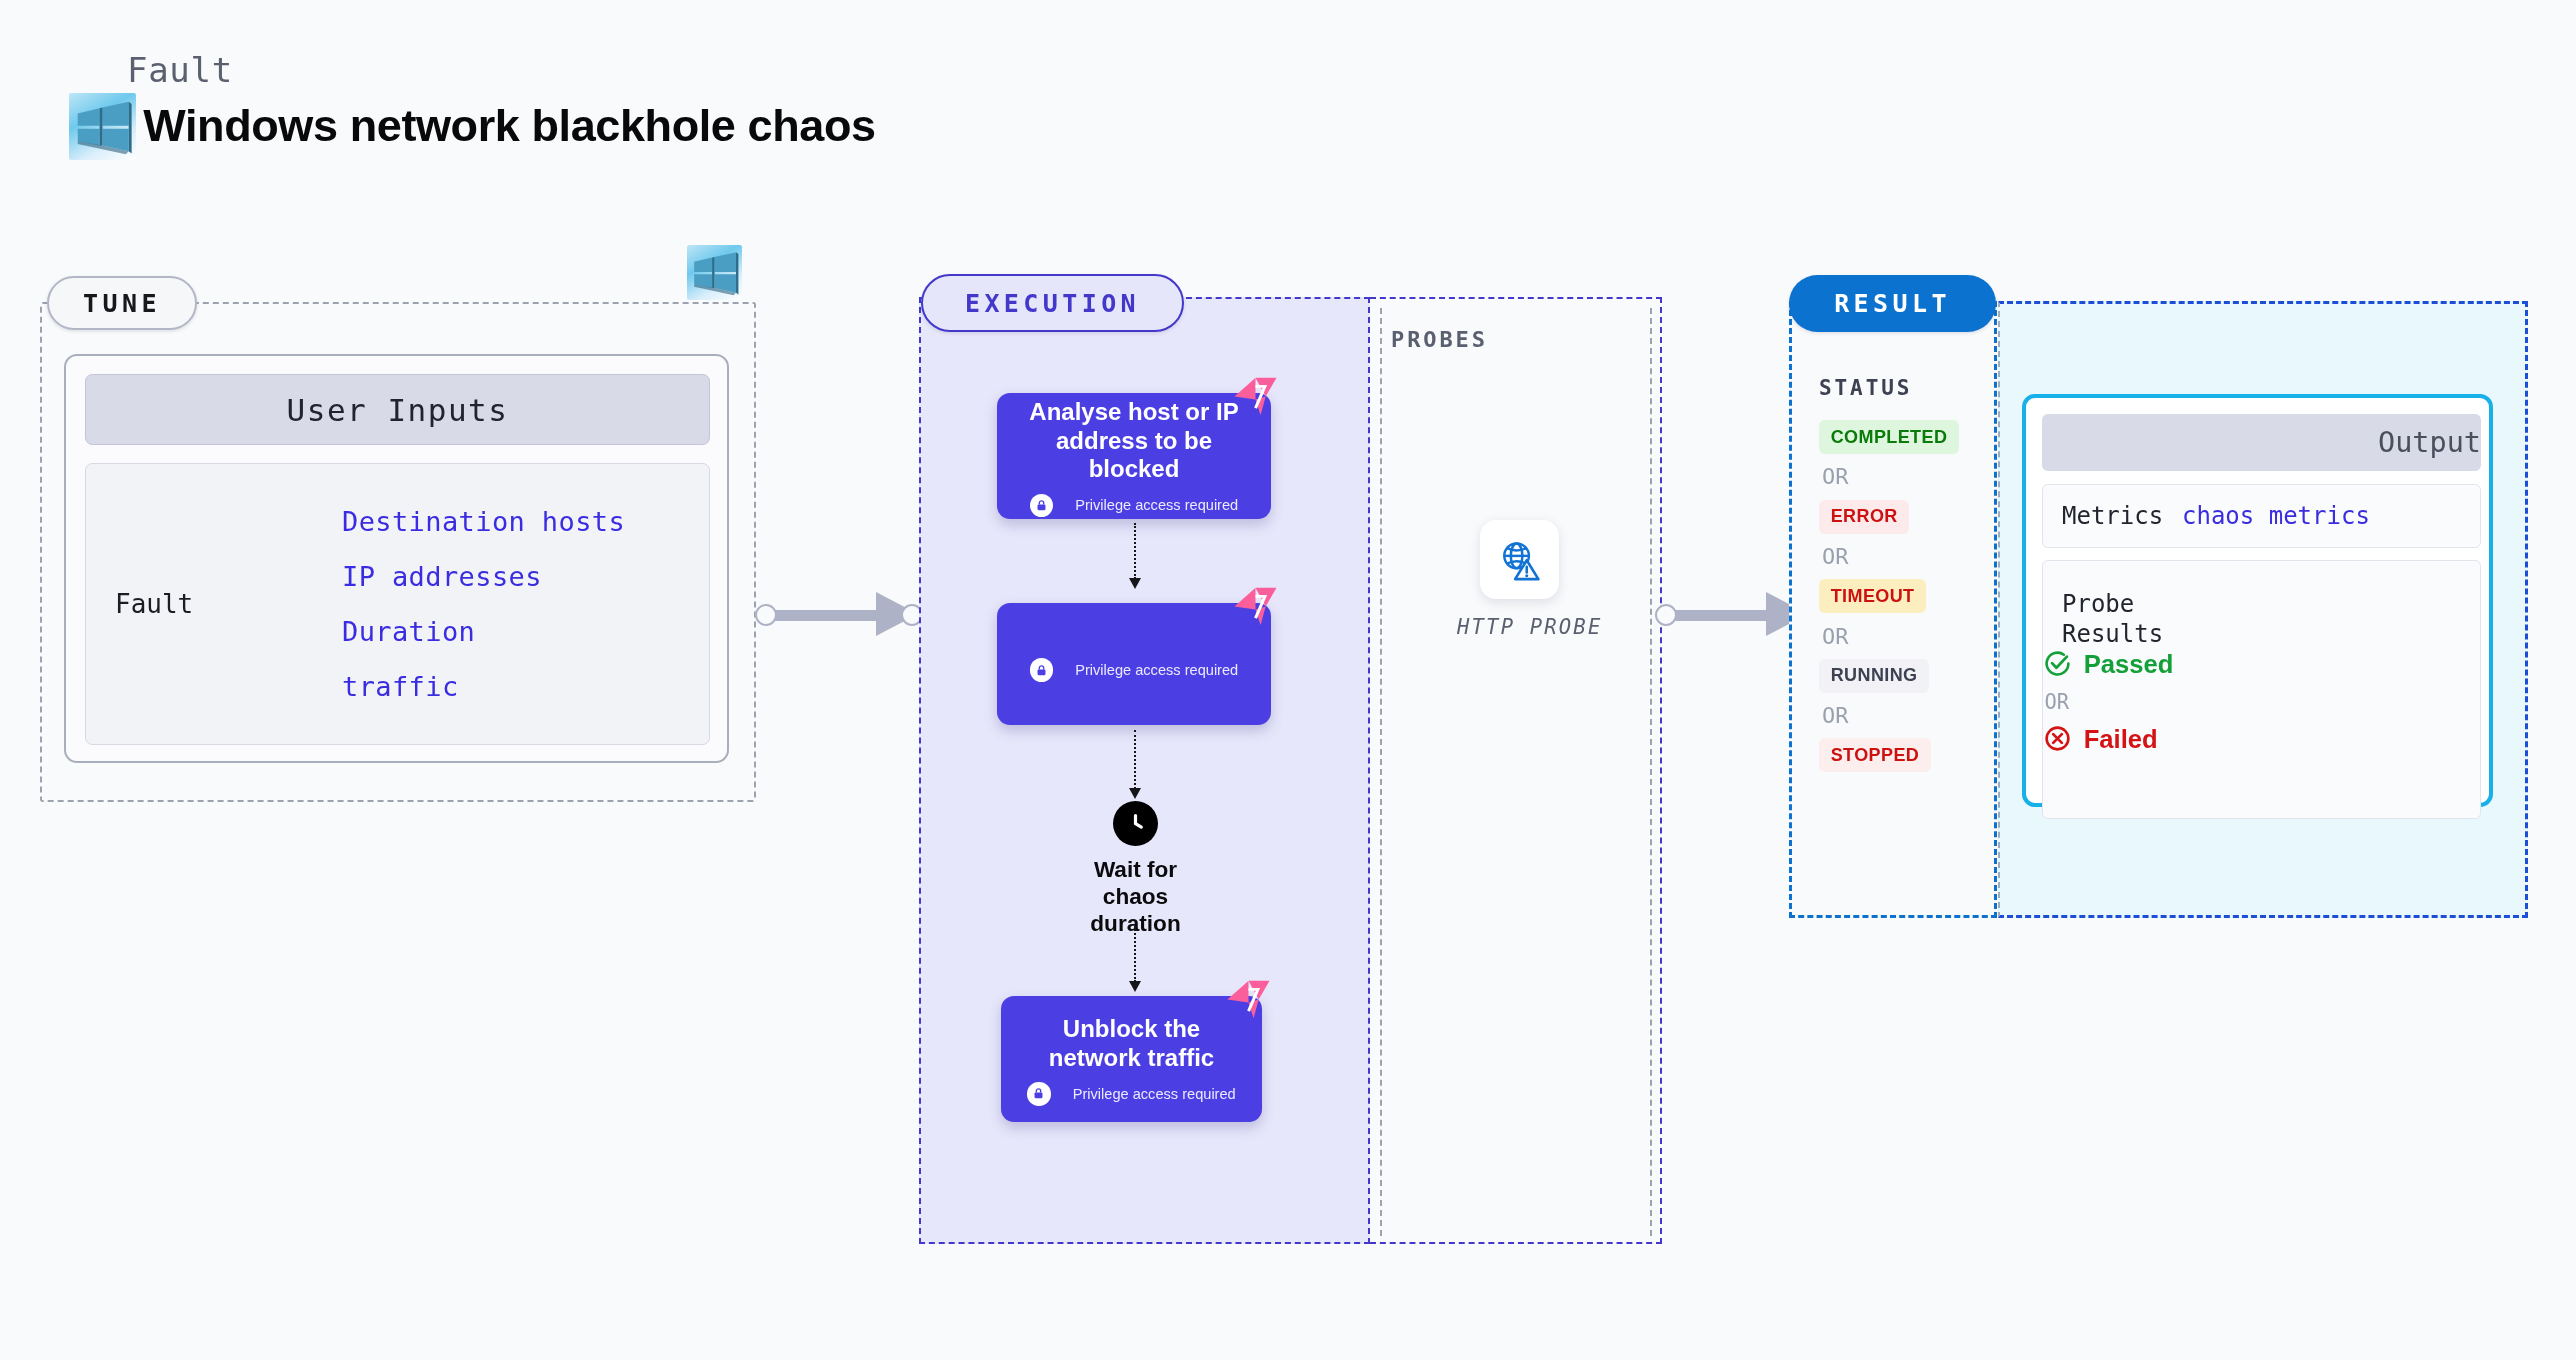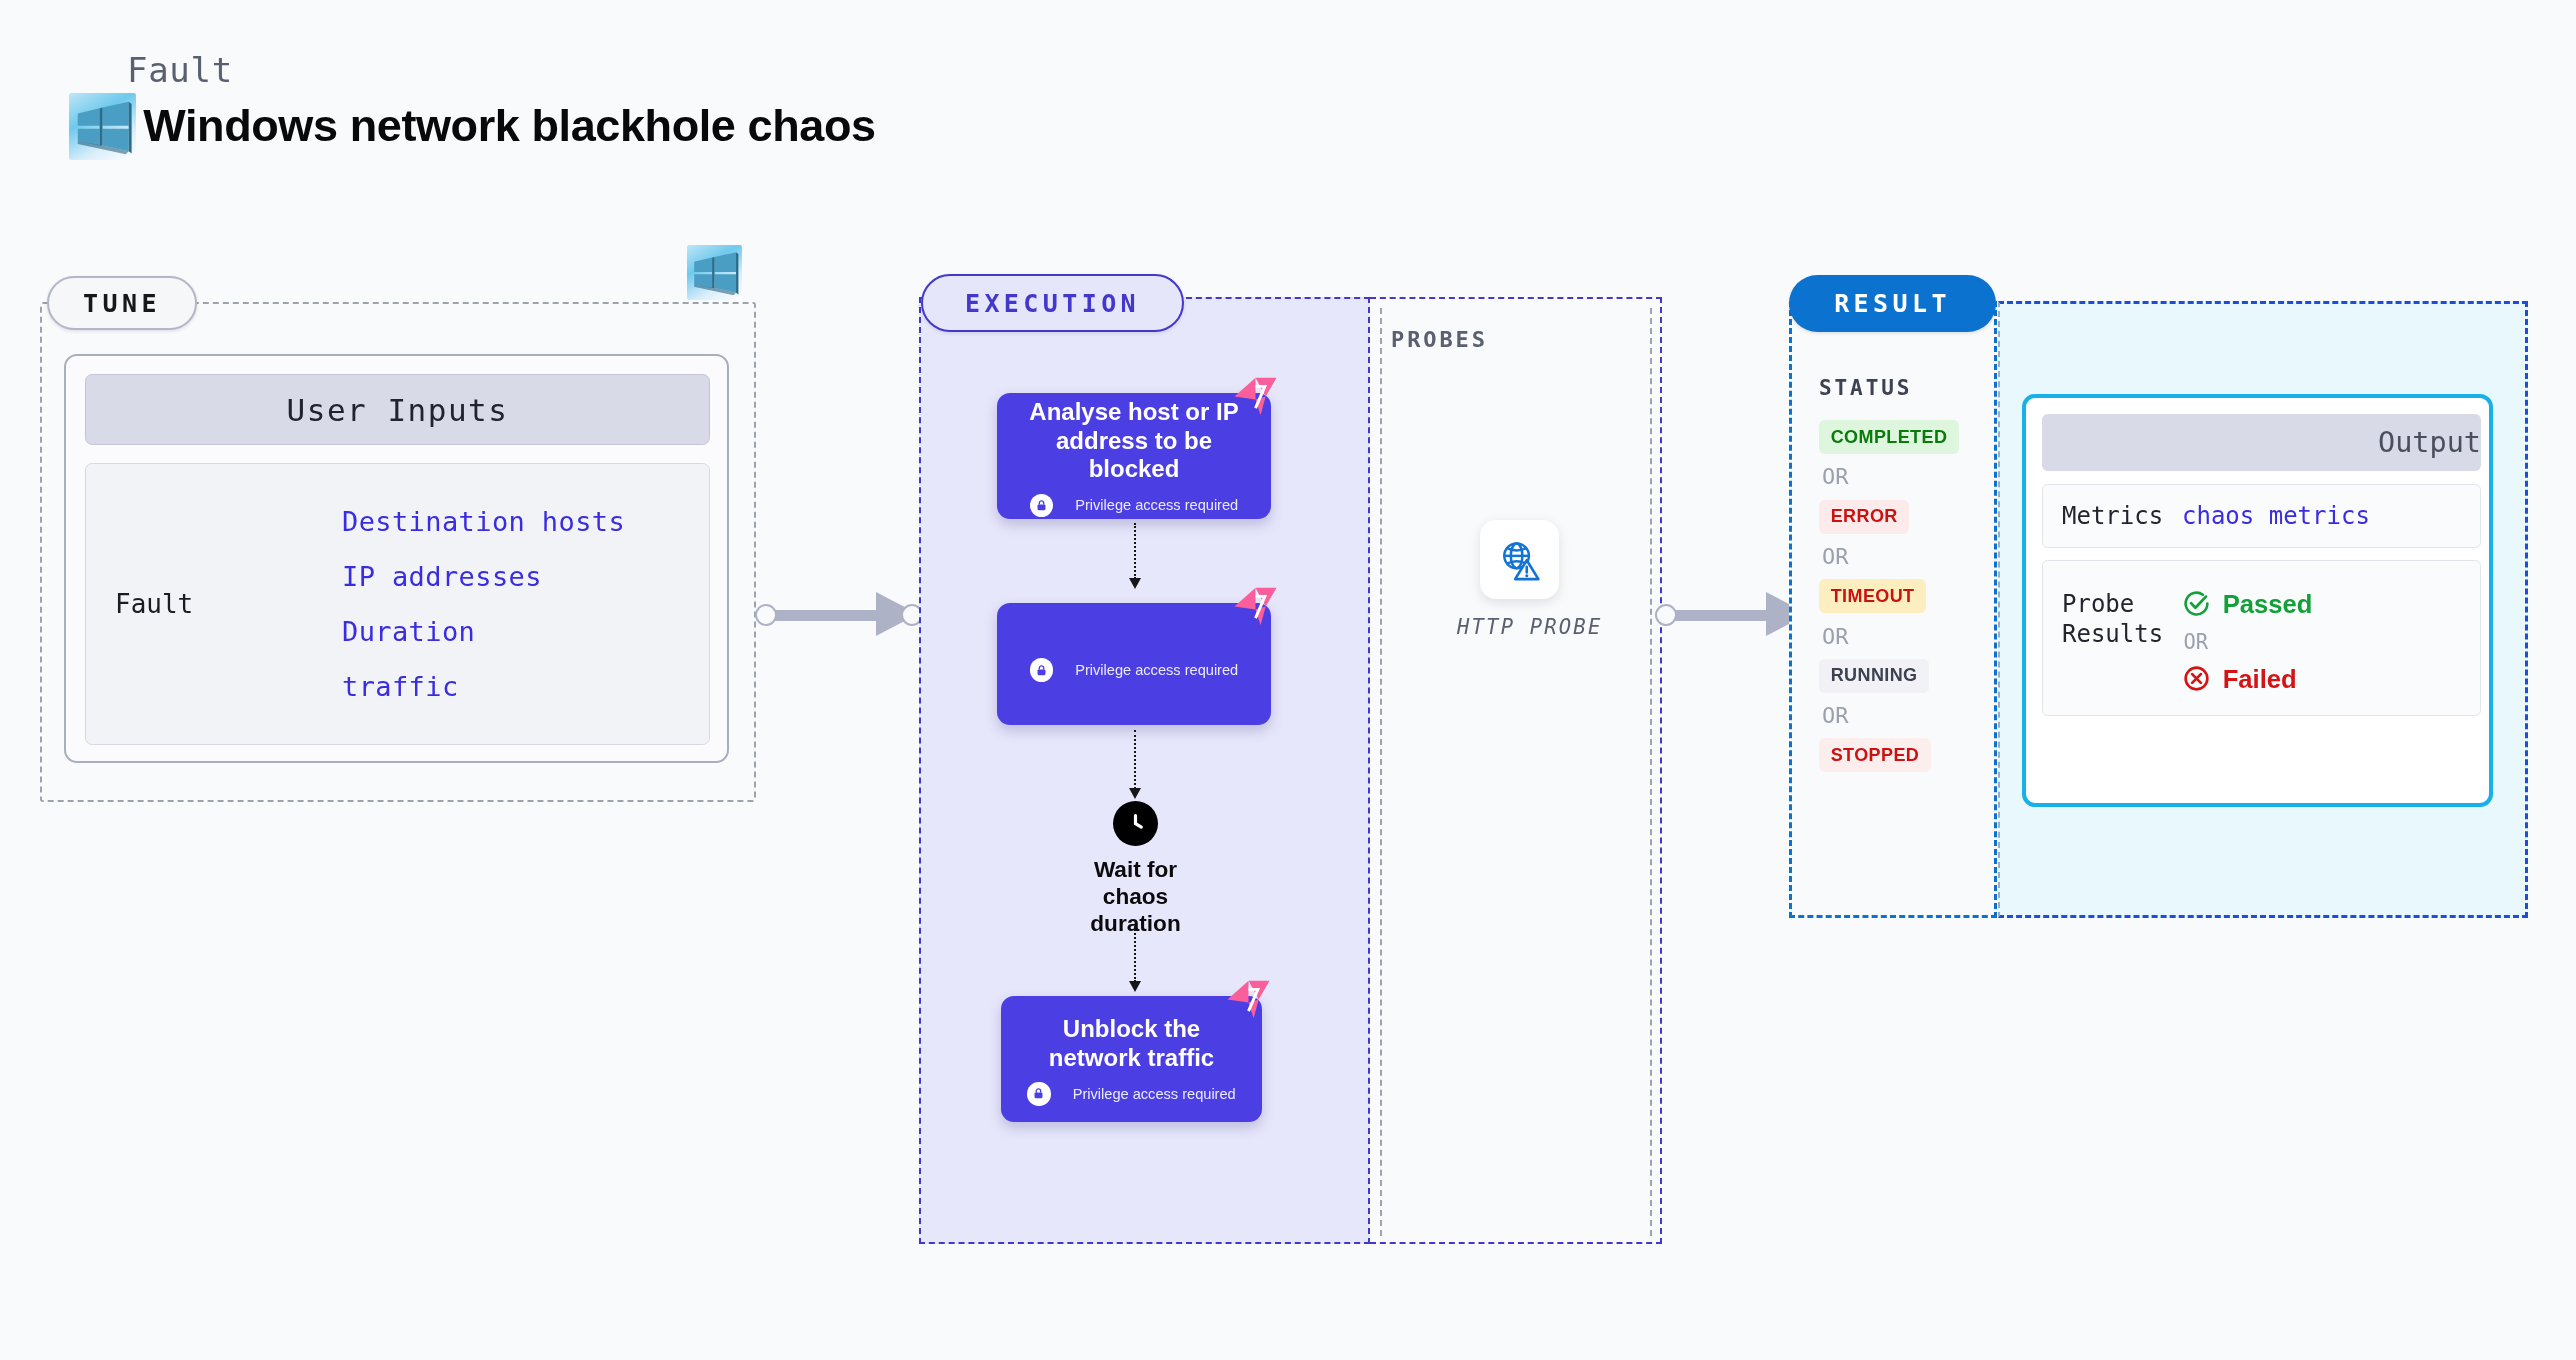--- a/index.html
+++ b/index.html
@@ -208,23 +208,23 @@
   }
   .out-header span {
     font-family: "DejaVu Sans Mono", monospace; font-size: 28.5px; color: #4a4f5e;
   }
   .out-row1 {
     position: absolute; left: 16px; top: 86px; width: 439px; height: 64px;
     background: #fafbfd; border: 1.5px solid #e2e4ec; border-radius: 5.8px;
     display: flex; align-items: center;
   }
   .out-row2 {
-    position: absolute; left: 16px; top: 162px; width: 439px; height: 156px;
+    position: absolute; left: 16px; top: 162px; width: 439px; height: 259px;
     background: #fafbfd; border: 1.5px solid #e2e4ec; border-radius: 5.8px;
-    display: flex; align-items: flex-start; padding-top: 28px;
+    display: flex; align-items: flex-start; padding-top: 28px; flex-direction: column;
   }
   .out-key {
     font-family: "DejaVu Sans Mono", monospace; font-size: 24px;
     color: #22252e; width: 139px; padding-left: 19px; line-height: 1.25;
   }
   .out-val-metrics {
     font-family: "DejaVu Sans Mono", monospace; font-size: 24px; color: #3a2ce0;
   }
   .probe-results { display: flex; flex-direction: column; gap: 4.4px; }
   .pr-line { display: flex; align-items: center; gap: 11.7px; }

